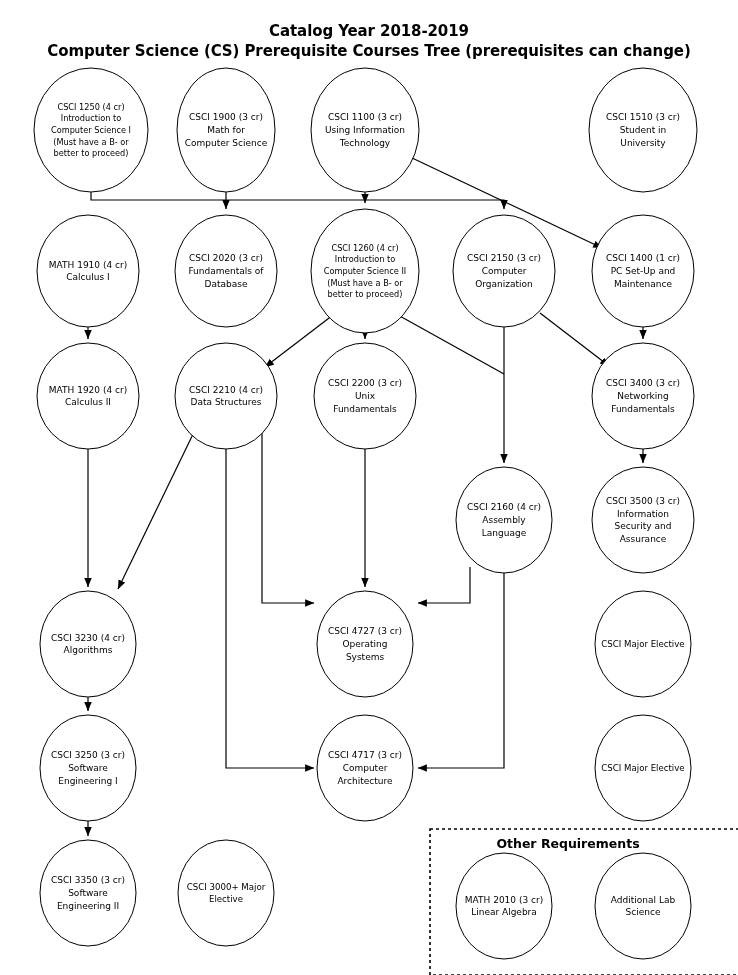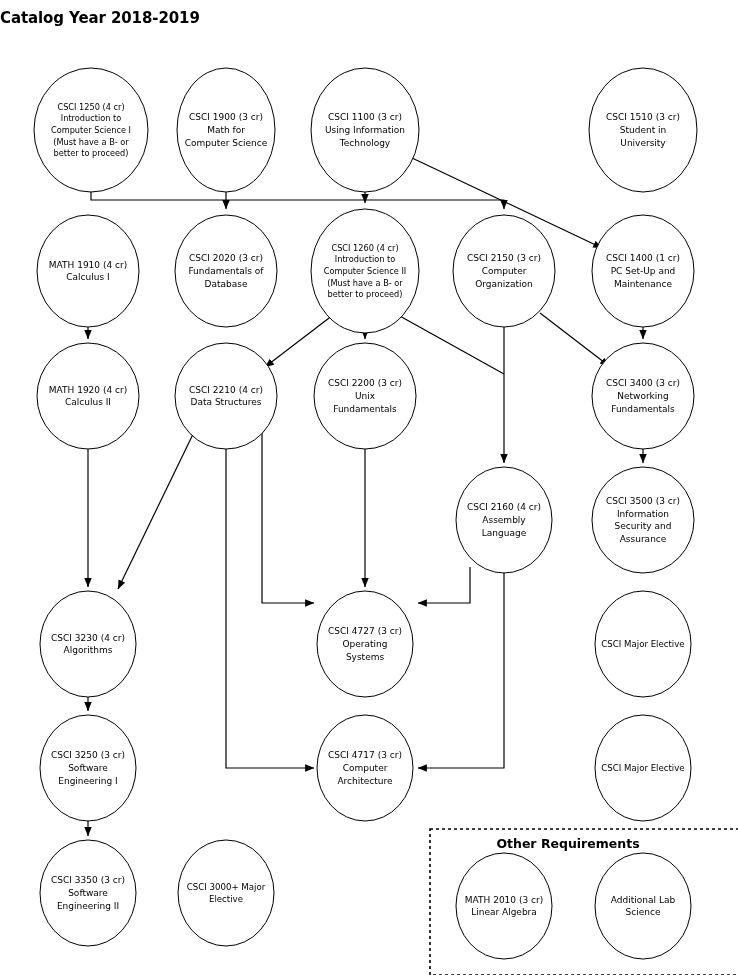--- a/index.html
+++ b/index.html
@@ -17,22 +17,23 @@
     position: relative;
   }
   #diagram-root {
     position: relative;
     width: 738px;
     height: 975px;
   }
   #title-block {
     position: absolute;
     left: 0;
-    top: 8px;
-    width: 738px;
+    top: 21px;
+    width: 738px;
+    text-align: center;
   }
   .title-line {
     font-weight: bold;
     font-size: 15px;
     line-height: 20px;
     letter-spacing: -0.1px;
     white-space: nowrap;
   }
   svg#canvas {
     position: absolute;
@@ -72,20 +73,21 @@
     text-anchor: middle;
   }
 </style>
 </head>
 <body>
 
 <div id="diagram-root">
 
   <div id="title-block">
     <div class="title-line">Catalog Year 2018-2019</div>
+    <div class="title-line">Computer Science (CS) Prerequisite Courses Tree (prerequisites can change)</div>
   </div>
 
   <svg id="canvas" viewBox="0 0 738 975">
     <defs>
       <marker id="arrowhead" markerWidth="9" markerHeight="9" refX="7.4" refY="3.1" orient="auto" markerUnits="strokeWidth">
         <path d="M0,0 L7.6,3.1 L0,6.2 z" fill="#000000"></path>
       </marker>
     </defs>
     <g id="edge-layer">
         <polyline points="91,192 91,200 504,200 504,209" class="edge-line" stroke="#000000" marker-end="url(#arrowhead)"></polyline>

